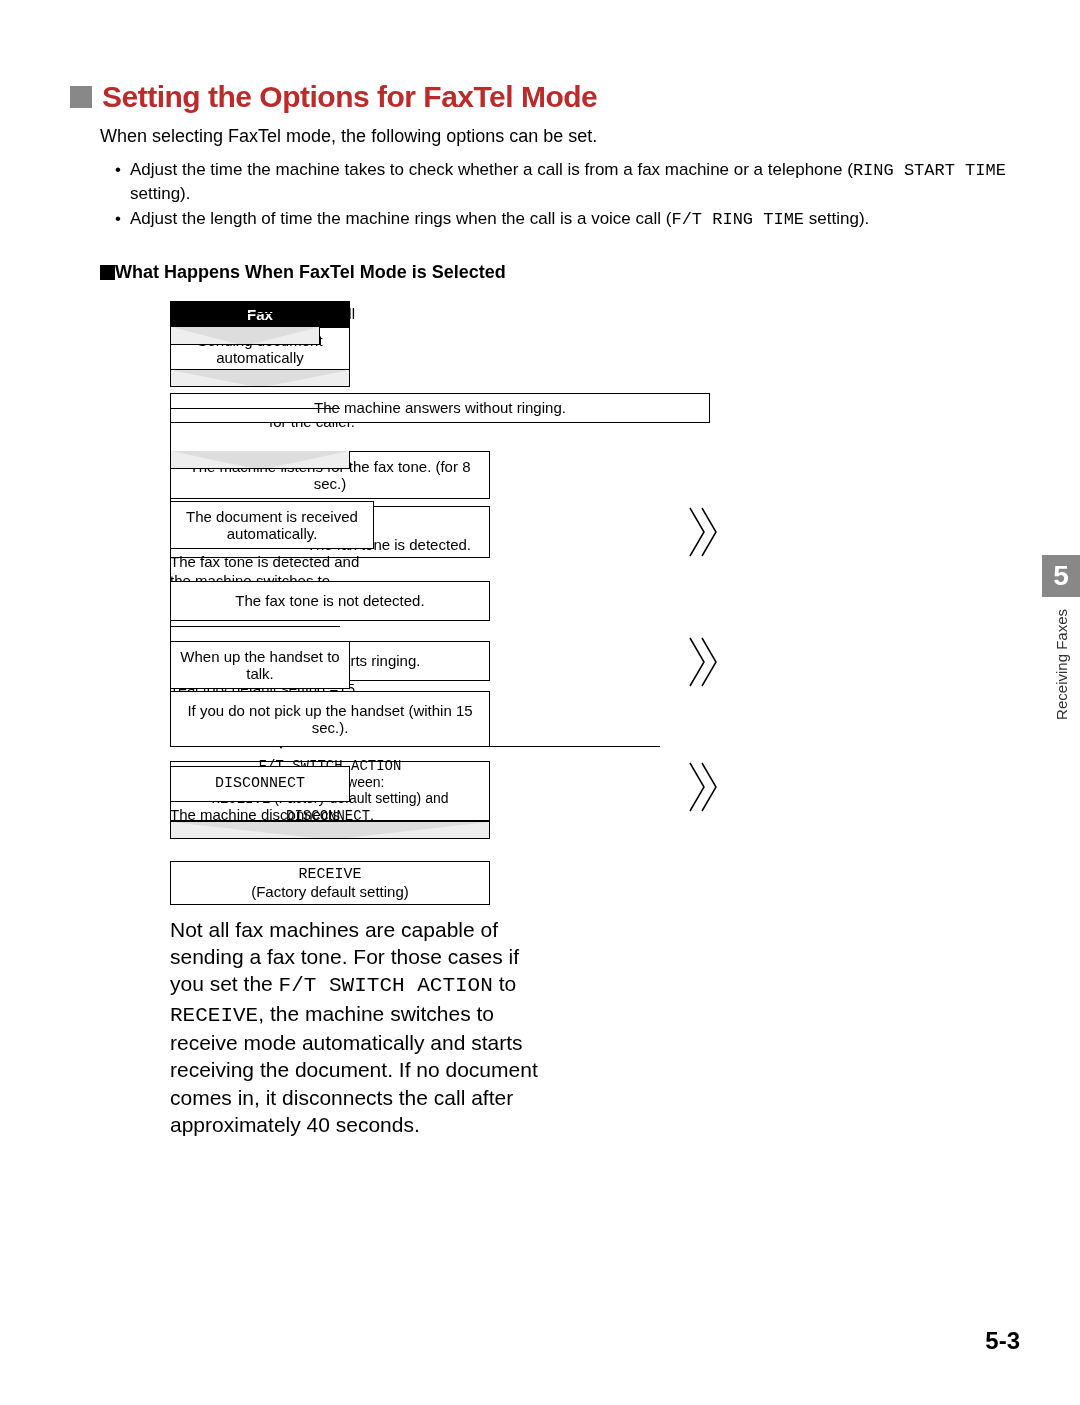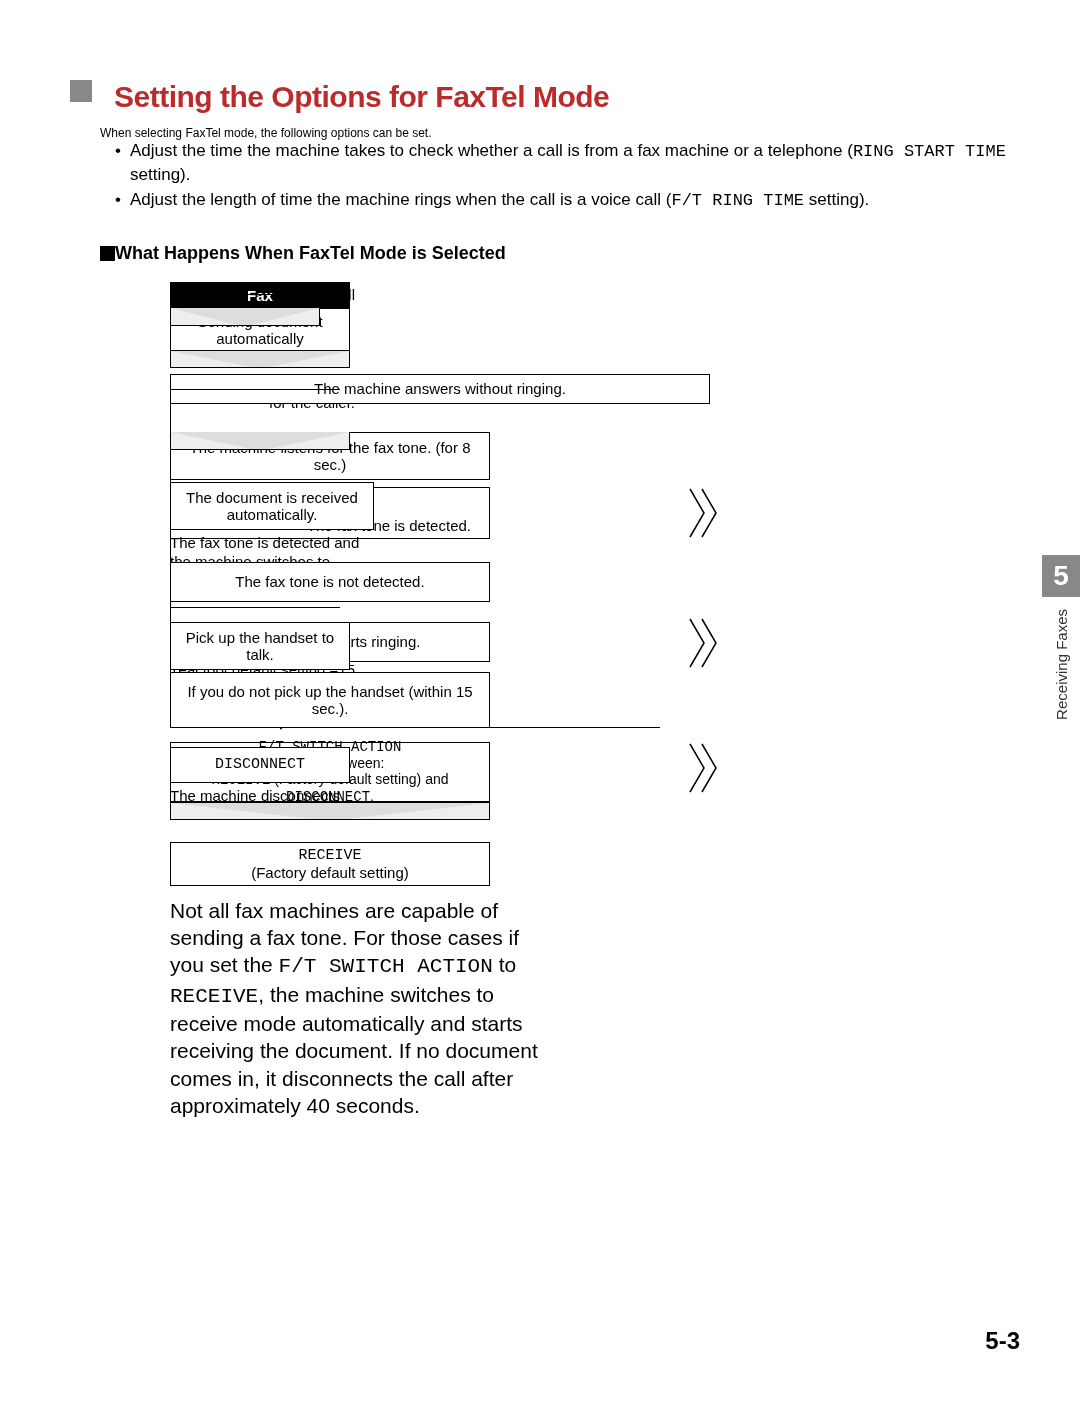--- a/index.html
+++ b/index.html
@@ -8,24 +8,24 @@
     background: #fff;
     width: 1080px;
     height: 1405px;
     position: relative;
     color: #000;
   }
   .page {
     padding: 80px 60px 40px 70px;
     position: relative;
   }
-  .h1-row { display: flex; gap: 22px; margin-bottom: 12px; }
+  .h1-row { display: flex; align-items: center; gap: 10px; margin-bottom: 12px; }
   .h1-square { width: 22px; height: 22px; background: #888; }
   .h1-text { font-size: 30px; font-weight: 900; color: #bb2b2b; letter-spacing: -0.5px; }
-  .intro { font-size: 12px; margin-left: 30px; margin-bottom: 0; }
+  .intro { font-size: 18px; margin-left: 30px; margin-bottom: 12px; }
   ul.options { list-style: none; margin-left: 45px; }
   ul.options li { font-size: 17px; margin-bottom: 2px; padding-left: 15px; position: relative; line-height: 1.35; }
   ul.options li::before { content: "•"; position: absolute; left: 0; }
   .mono { font-family: "Courier New", monospace; }
   .h2-row { display: flex; align-items: center; gap: 0; margin: 30px 0 18px 30px; }
   .h2-square { width: 15px; height: 15px; background: #000; }
   .h2-text { font-size: 18px; font-weight: bold; }
   .diagram { position: relative; margin-left: 100px; width: 850px; height: 760px; font-size: 15px; }
   .label-left { position: absolute; text-align: right; }
   .blackbox { position: absolute; background: #000; color: #fff; font-weight: bold; text-align: center; padding: 4px 0; border: 1px solid #000; }
@@ -100,21 +100,21 @@
         <path d="M2 2 L16 26 L2 50 M14 2 L28 26 L14 50" fill="none" stroke="#000" stroke-width="1.5"></path>
       </svg>
 
     <div class="wbox" style="left:195; top:280px; width:320px; height:40px;">The fax tone is not detected.</div>
     <div class="hline" style="left:25; top:325px; width:170px;"></div>
 
     <div class="label-left" style="left:0; top:360px; width:185px;"><span class="mono">F/T RING TIME</span><br><span>(Factory default setting =15 sec.)</span></div>
     <div class="vline" style="left:110; top:325px; height:120px;"></div>
     <div class="arrow-down" style="left:105.5px; top:440px;"></div>
     <div class="wbox" style="left:195; top:340px; width:320px; height:40px;">The machine starts ringing.</div>
-    <div class="wbox" style="left:555; top:340px; width:180px; height:48px;">Pick up the handset to talk.</div>
+    <div class="wbox" style="left:555; top:340px; width:180px; height:48px;">When up the handset to talk.</div>
     <svg class="chev" style="left:518; top:335px;" width="34" height="52">
         <path d="M2 2 L16 26 L2 50 M14 2 L28 26 L14 50" fill="none" stroke="#000" stroke-width="1.5"></path>
       </svg>
     <div class="wbox" style="left:195; top:390px; width:320px; height:56px;">If you do not pick up the handset (within 15 sec.).</div>
     <div class="hline" style="left:25; top:445px; width:490px;"></div>
 
     <div class="wbox" style="left:195; top:460px; width:320px; height:60px; font-size:14px;">
       <div><span class="mono">F/T SWITCH ACTION</span></div>
       <div>Choose between:</div>
       <div><span class="mono">RECEIVE</span><span> (Factory default setting) and </span><span class="mono">DISCONNECT</span>.</div>

